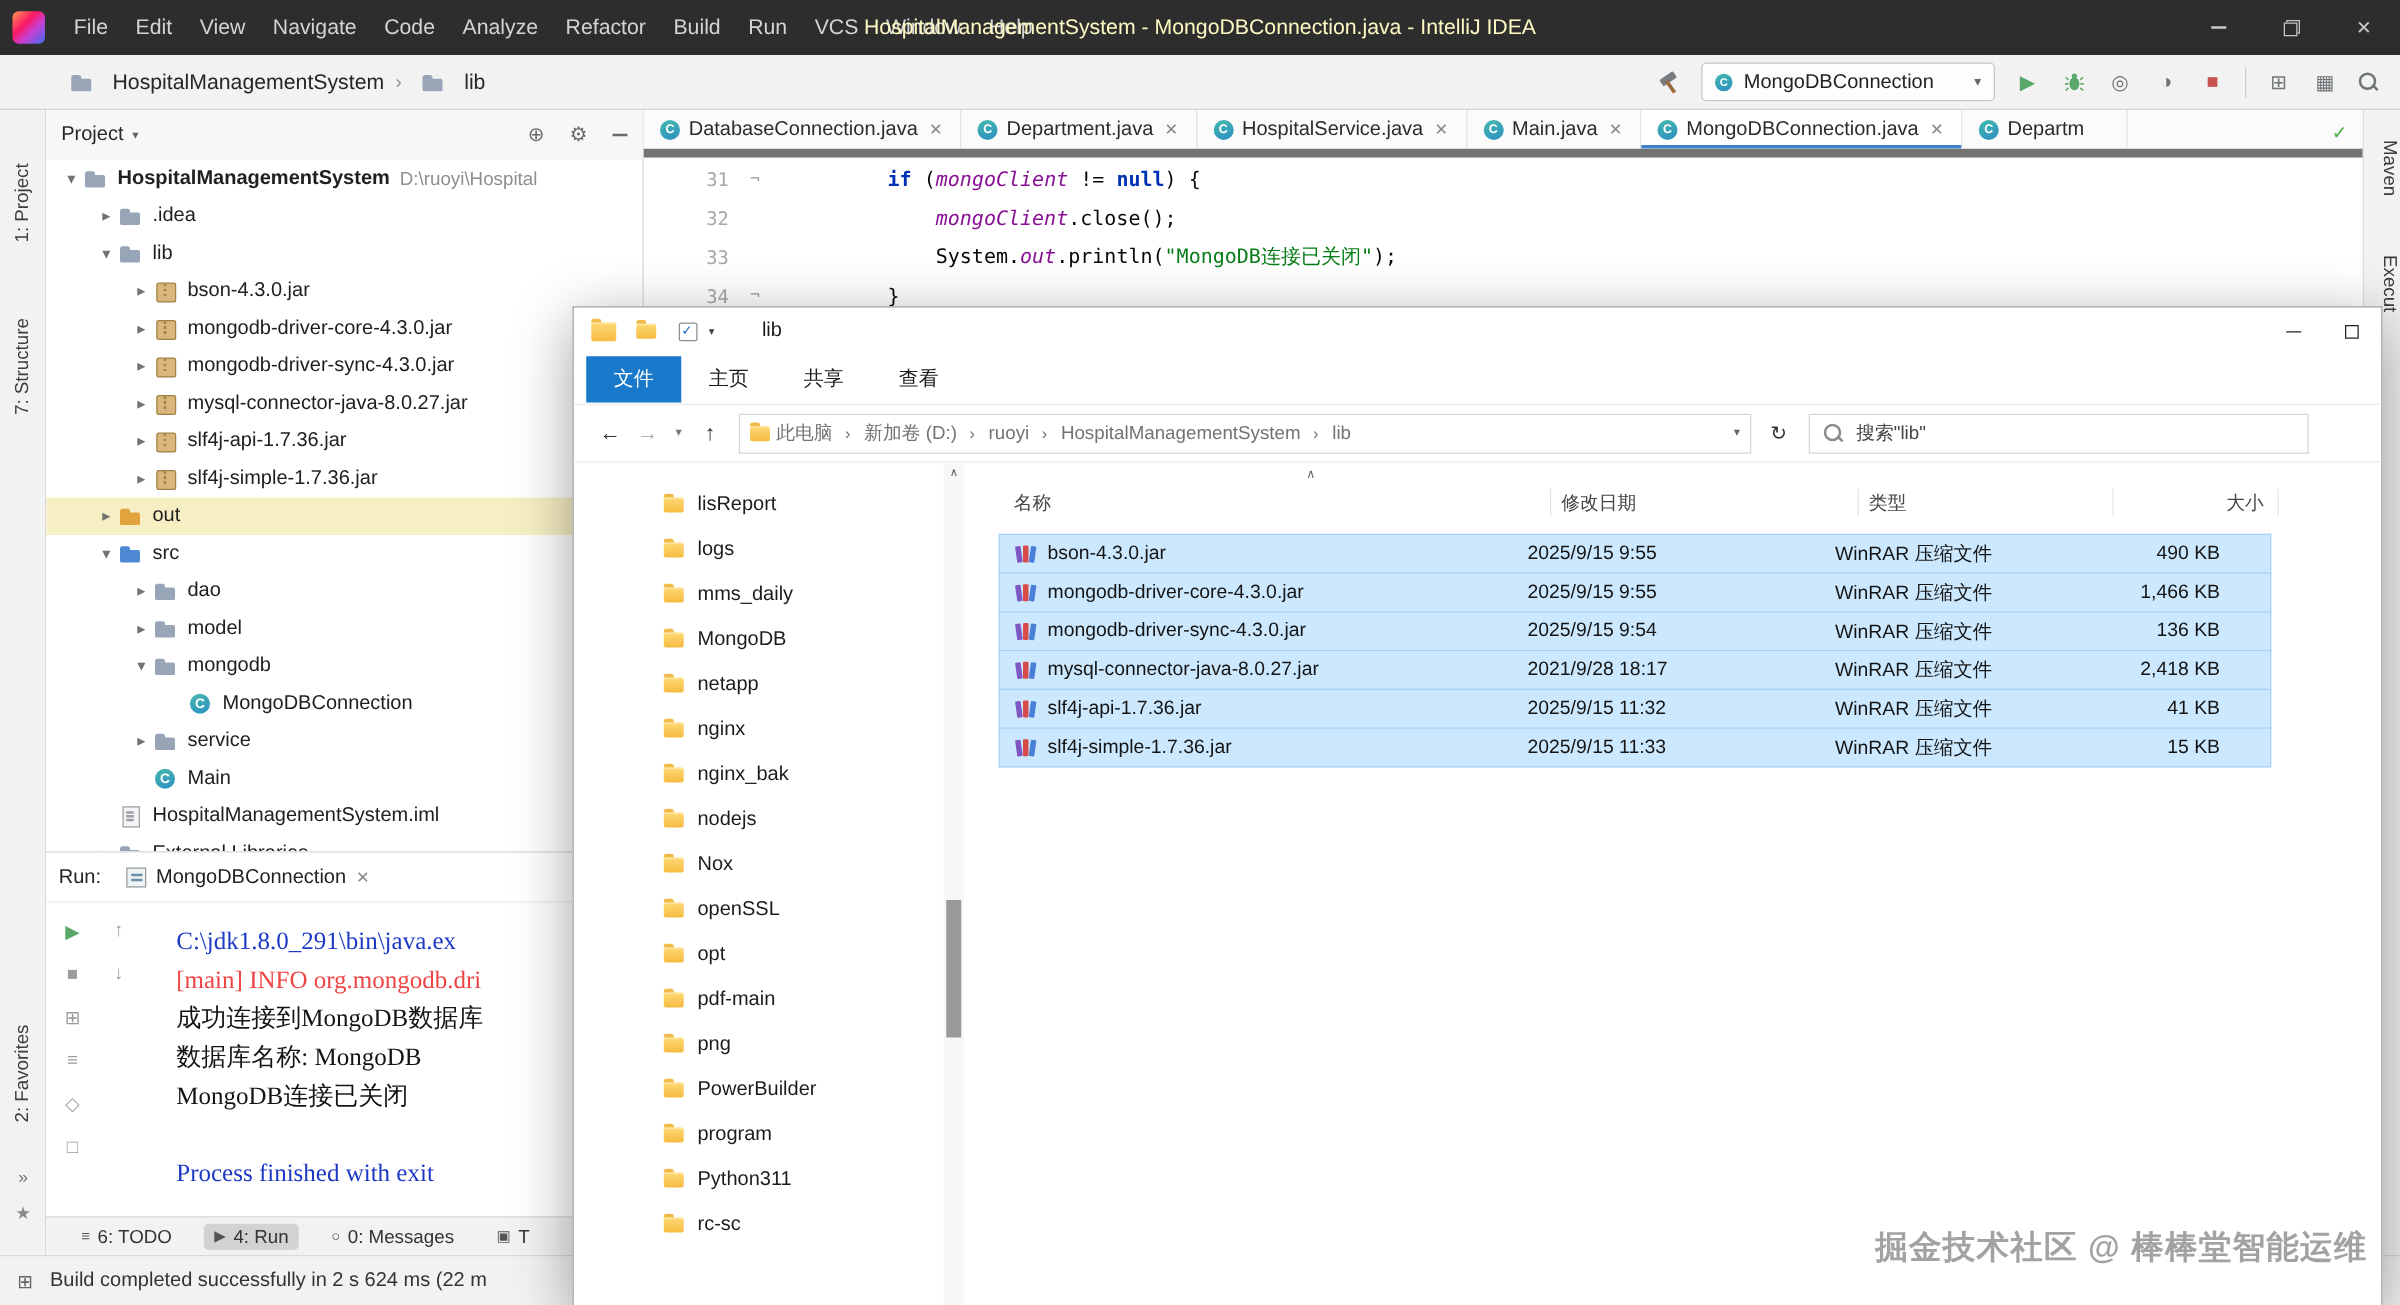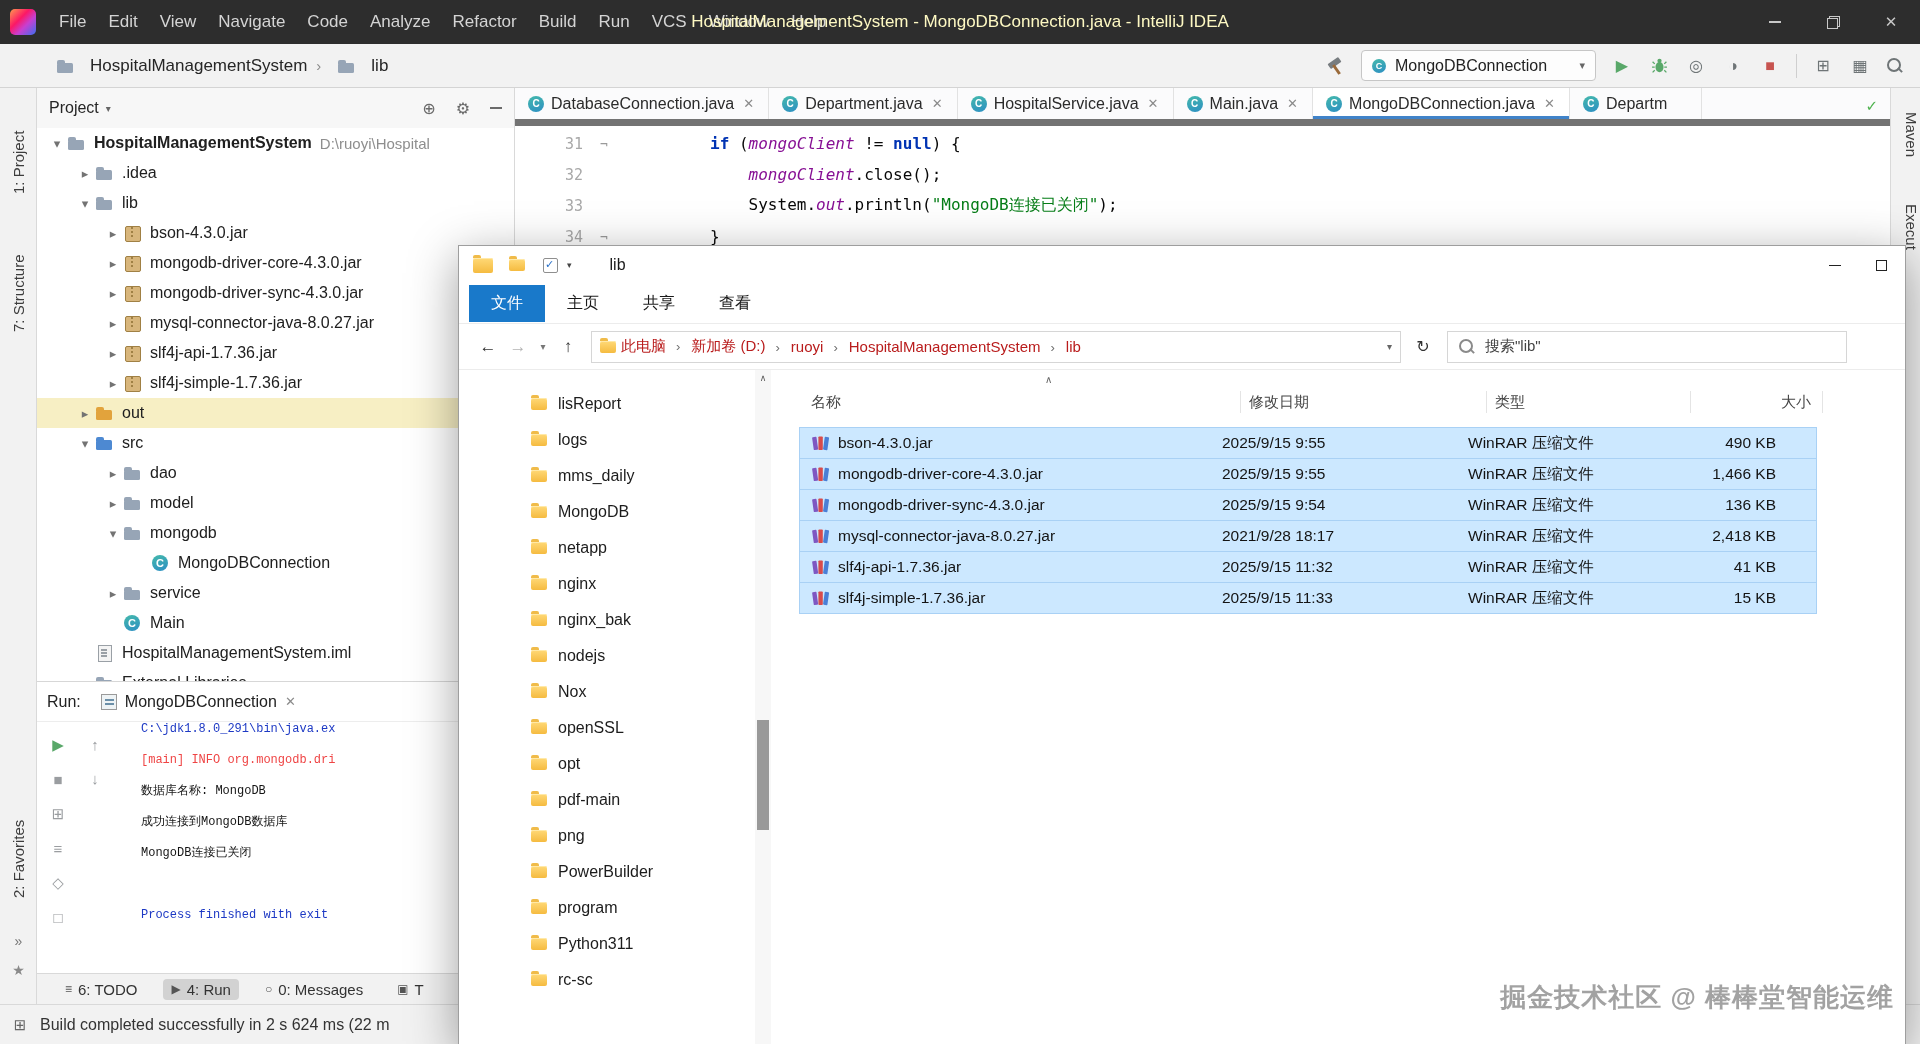--- a/index.html
+++ b/index.html
@@ -123,21 +123,21 @@
   .run-tab{display:flex;align-items:center;gap:8px;margin-left:14px;padding:4px 6px}
   .conico{width:16px;height:16px;border:1px solid #9a9a9a;background:#eef3f5;position:relative;flex:none}
   .conico::before{content:"";position:absolute;left:3px;top:4px;width:9px;height:2px;background:#6b8fa8;box-shadow:0 4px 0 #6b8fa8}
   .runx{color:#8a8a8a;font-size:13px}
   .runx::before{content:"✕"}
   .run-gut1{position:absolute;left:6px;top:54px;width:30px;display:flex;flex-direction:column;gap:17px;align-items:center;font-size:15px}
   .run-gut2{position:absolute;left:46px;top:54px;width:24px;display:flex;flex-direction:column;gap:17px;align-items:center;font-size:15px}
   .rg-ico{color:#8b8e90}
   .rg-ico.v-green{color:#59a869}
   .rg-ico.v-gray{color:#9a9da0}
-  .console{position:absolute;left:104px;top:32px;right:0;font-family:Liberation Mono, monospace;font-size:12px}
+  .console{position:absolute;left:104px;top:56px;right:0;font-family:Liberation Serif, serif;font-size:20px}
   .con-line{height:31px;line-height:31px;white-space:pre;overflow:hidden}
   .v-blue{color:#1d39c4}.v-red{color:#ef4444}.v-black{color:#141414}
 
   
   .toolsbar{position:absolute;left:37px;top:973px;width:421px;height:31px;background:#f2f2f2;border-top:1px solid #d9d9d9;
             display:flex;align-items:center;gap:18px;padding-left:20px;font-size:15px;color:#333;z-index:3;overflow:hidden;white-space:nowrap}
   .tool-item{display:flex;align-items:center;gap:6px;padding:2px 8px;border-radius:4px;flex:none}
   .tool-item.v-active{background:#d2d2d2}
   .ticn{font-size:12px;color:#555}
   .statusmsg{position:absolute;left:0;top:1004px;width:1920px;height:40px;background:#f2f2f2;border-top:1px solid #d9d9d9;
@@ -165,21 +165,21 @@
   .i-max2{width:11px;height:11px;border:1px solid #222}
   .ex-ribbon{height:40px;display:flex;align-items:center;padding-left:10px;border-bottom:1px solid #ececec}
   .rb-tab{padding:8px 22px;font-size:16px;color:#1a1a1a}
   .rb-tab.v-file{background:#1979ca;color:#fff}
   .ex-addr{height:46px;display:flex;align-items:center;border-bottom:1px solid #ececec;padding:0 14px}
   .nv{width:30px;text-align:center;font-size:17px;color:#333;flex:none}
   .nv-back::before{content:"←"}
   .nv-fwd{color:#b3b3b3}.nv-fwd::before{content:"→"}
   .nv-drop{font-size:10px;color:#777;width:20px}.nv-drop::before{content:"▾"}
   .nv-up::before{content:"↑"}
-  .addr-box{width:810px;height:32px;border:1px solid #d6d6d6;display:flex;align-items:center;padding:0 8px;color:#b91c1c;margin-left:8px;flex:none}
+  .addr-box{width:810px;height:32px;border:1px solid #d6d6d6;display:flex;align-items:center;padding:0 8px;color:#737373;margin-left:8px;flex:none}
   .crumb{padding:0 5px;white-space:nowrap}
   .crumb ~ .crumb::before{content:"›";margin-right:11px;color:#707070;font-size:13px}
   .addr-caret{margin-left:auto;color:#666;font-size:10px}
   .addr-caret::before{content:"▾"}
   .refresh{width:32px;text-align:center;color:#333;font-size:16px;flex:none;margin-left:6px}
   .refresh::before{content:"↻"}
   .search-box{width:400px;height:32px;border:1px solid #d6d6d6;display:flex;align-items:center;gap:9px;padding:0 10px;color:#444;margin-left:8px;flex:none}
   .mag.gray::before{border-color:#8a8a8a}.mag.gray::after{background:#8a8a8a}
   .ex-body{position:absolute;top:124px;left:0;right:0;bottom:0;display:flex}
   .ex-side{width:314px;position:relative;flex:none}
@@ -553,23 +553,23 @@
 
         <span class="rg-ico v-gray">↓</span>
 
     </div>
     <div class="console">
 
         <div class="con-line v-blue">C:\jdk1.8.0_291\bin\java.ex</div>
 
         <div class="con-line v-red">[main] INFO org.mongodb.dri</div>
 
+        <div class="con-line v-black">成功连接到MongoDB数据库</div>
+
         <div class="con-line v-black">数据库名称: MongoDB</div>
-
-        <div class="con-line v-black">成功连接到MongoDB数据库</div>
 
         <div class="con-line v-black">MongoDB连接已关闭</div>
 
         <div class="con-line v-black"></div>
 
         <div class="con-line v-blue">Process finished with exit</div>
 
     </div>
   </div>
 

